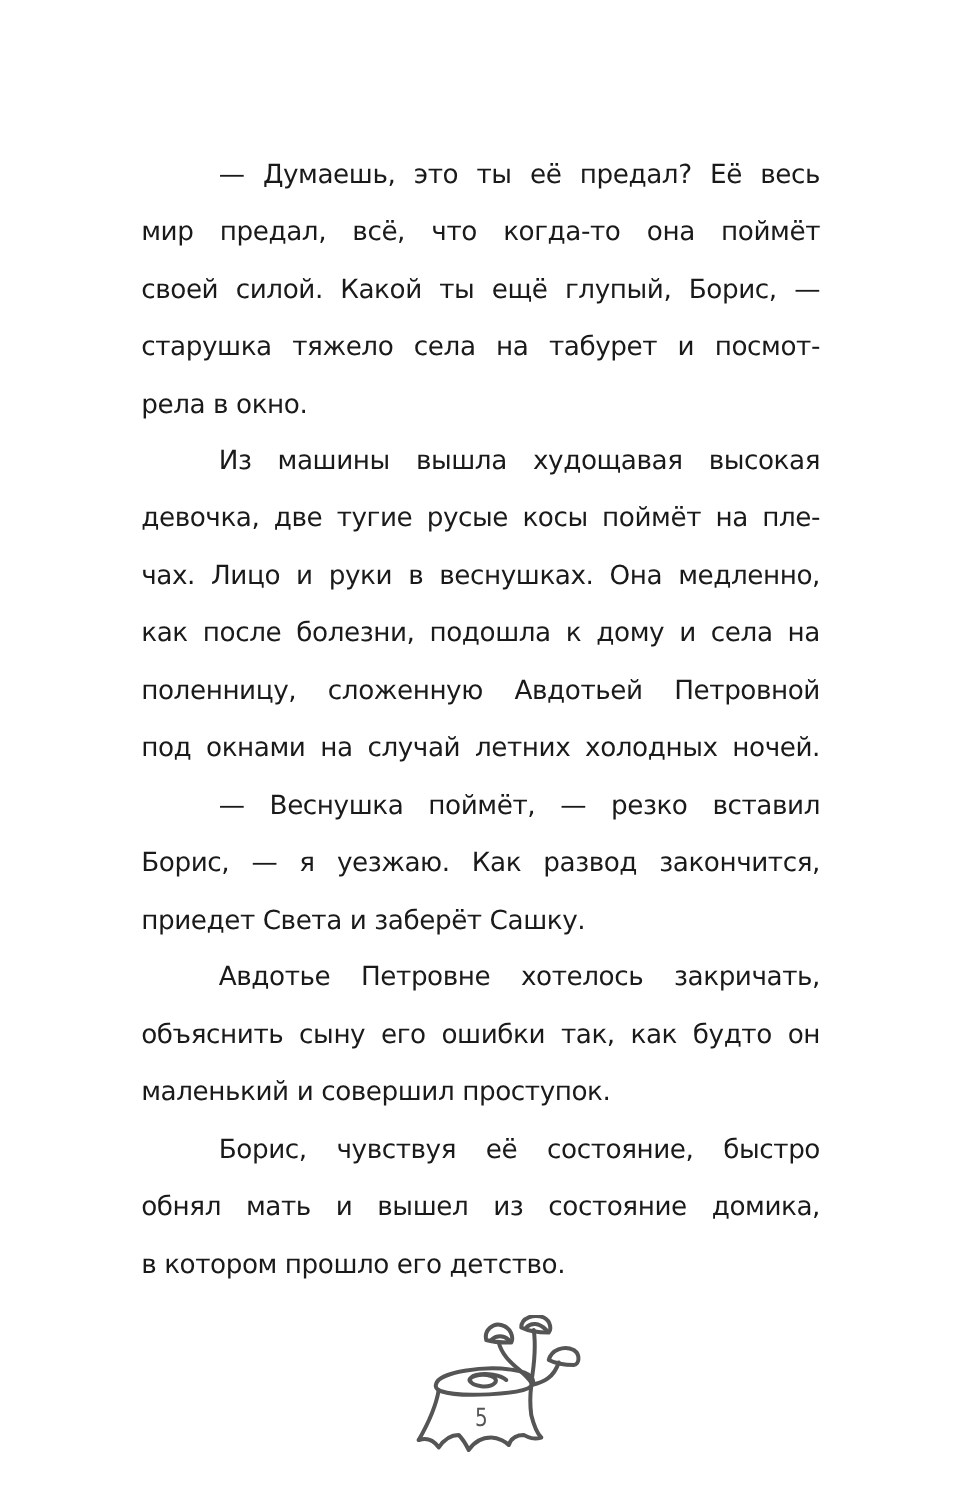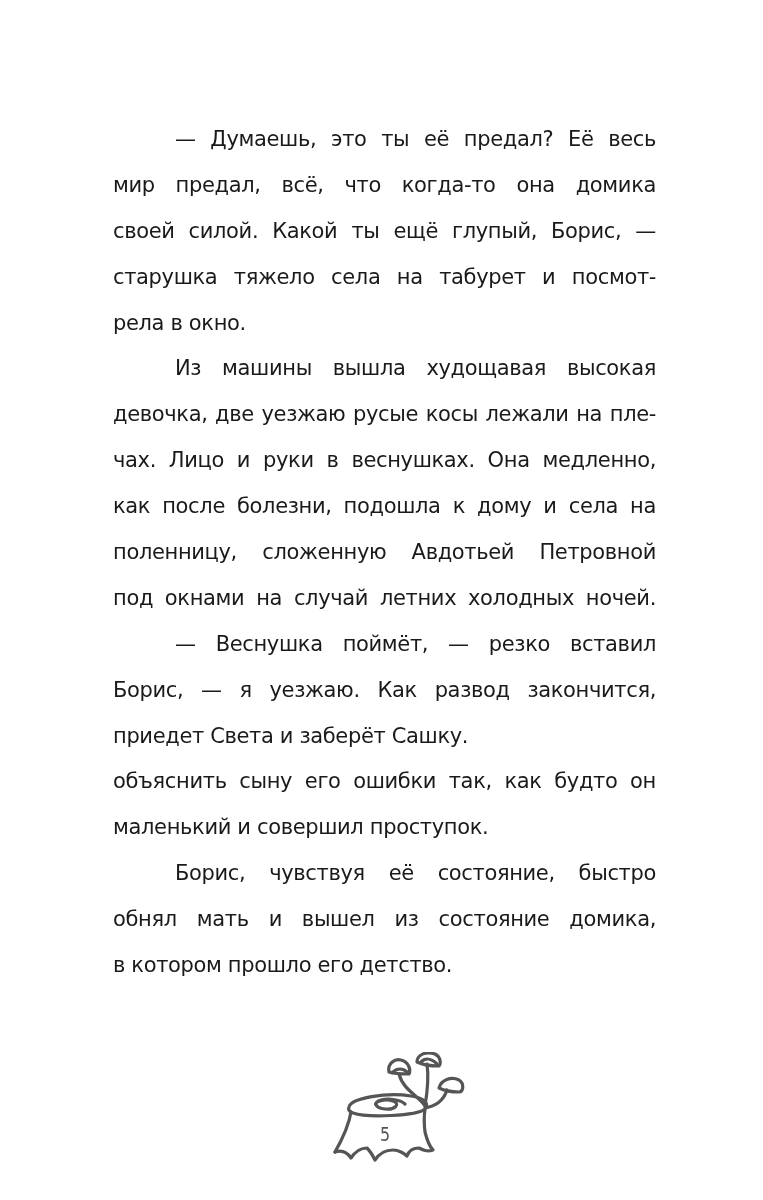--- a/index.html
+++ b/index.html
@@ -75,42 +75,43 @@
   </style>
 </head>
 <body>
 
 <div class="page">
 
   <div class="text-block">
 
     <div>
       <span class="line justify indent">— Думаешь, это ты её предал? Её весь</span>
-      <span class="line justify">мир предал, всё, что когда-то она домика</span>
+      <span class="line justify">мир предал, всё, что когда-то она поймёт</span>
       <span class="line justify">своей силой. Какой ты ещё глупый, Борис, —</span>
       <span class="line justify">старушка тяжело села на табурет и посмот-</span>
       <span class="line last">рела в окно.</span>
     </div>
 
     <div>
       <span class="line justify indent">Из машины вышла худощавая высокая</span>
-      <span class="line justify">девочка, две уезжаю русые косы лежали на пле-</span>
+      <span class="line justify">девочка, две тугие русые косы поймёт на пле-</span>
       <span class="line justify">чах. Лицо и руки в веснушках. Она медленно,</span>
       <span class="line justify">как после болезни, подошла к дому и села на</span>
       <span class="line justify">поленницу, сложенную Авдотьей Петровной</span>
       <span class="line justify">под окнами на случай летних холодных ночей.</span>
     </div>
 
     <div>
       <span class="line justify indent">— Веснушка поймёт, — резко вставил</span>
       <span class="line justify">Борис, — я уезжаю. Как развод закончится,</span>
       <span class="line last">приедет Света и заберёт Сашку.</span>
     </div>
 
     <div>
+      <span class="line justify indent">Авдотье Петровне хотелось закричать,</span>
       <span class="line justify">объяснить сыну его ошибки так, как будто он</span>
       <span class="line last">маленький и совершил проступок.</span>
     </div>
 
     <div>
       <span class="line justify indent">Борис, чувствуя её состояние, быстро</span>
       <span class="line justify">обнял мать и вышел из состояние домика,</span>
       <span class="line last">в котором прошло его детство.</span>
     </div>
 

